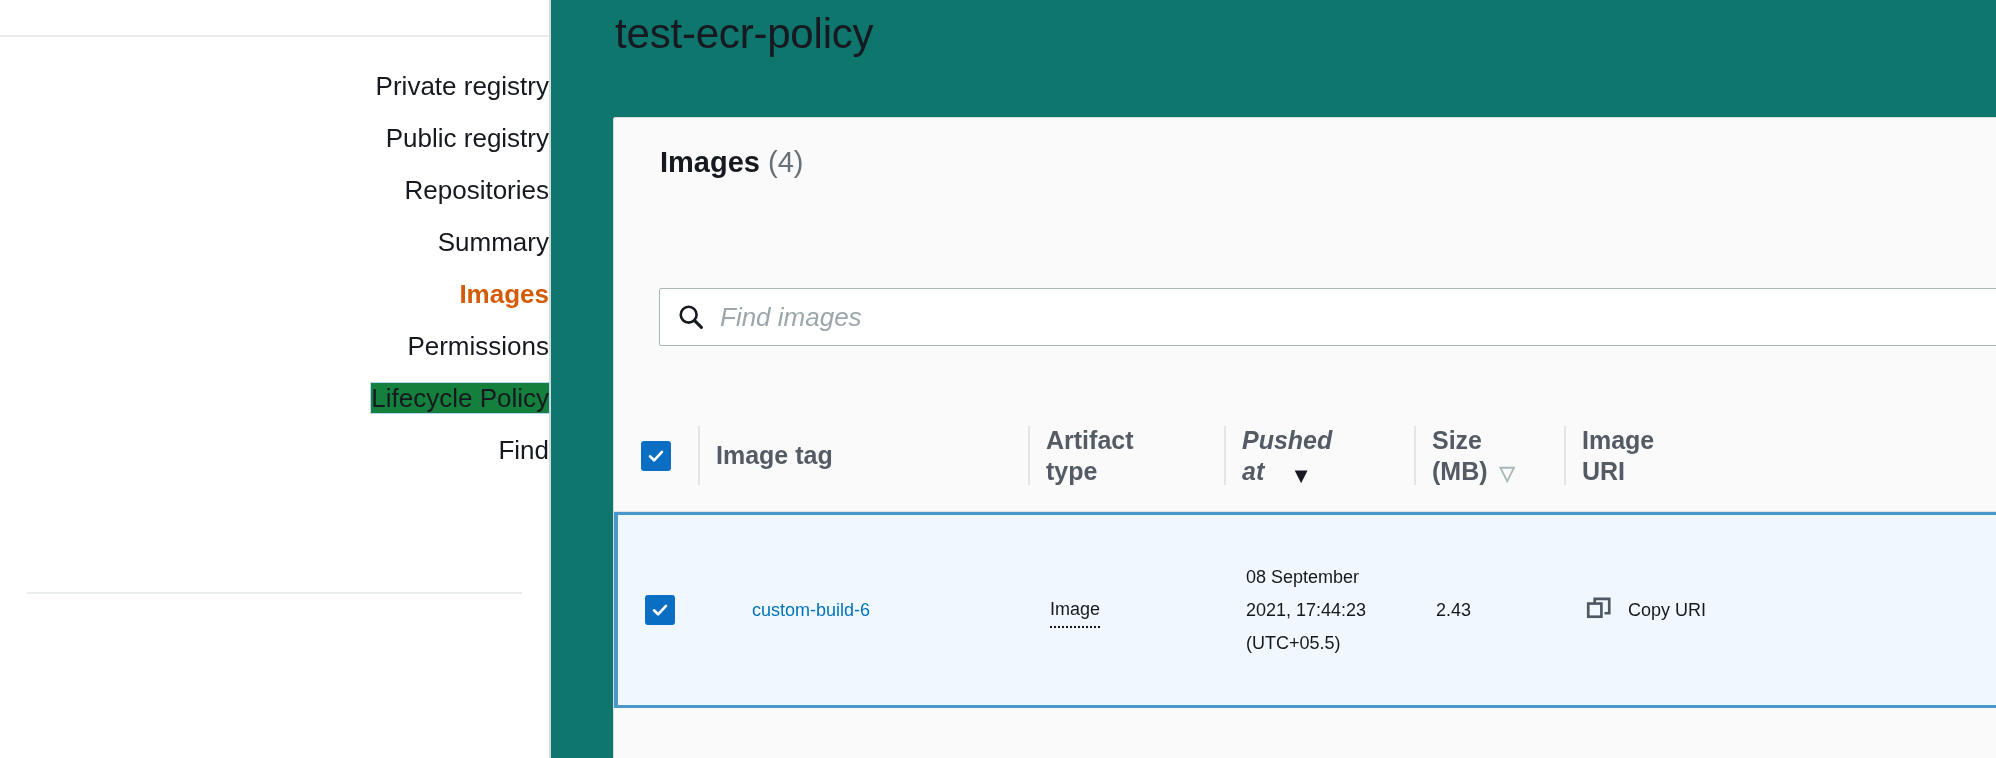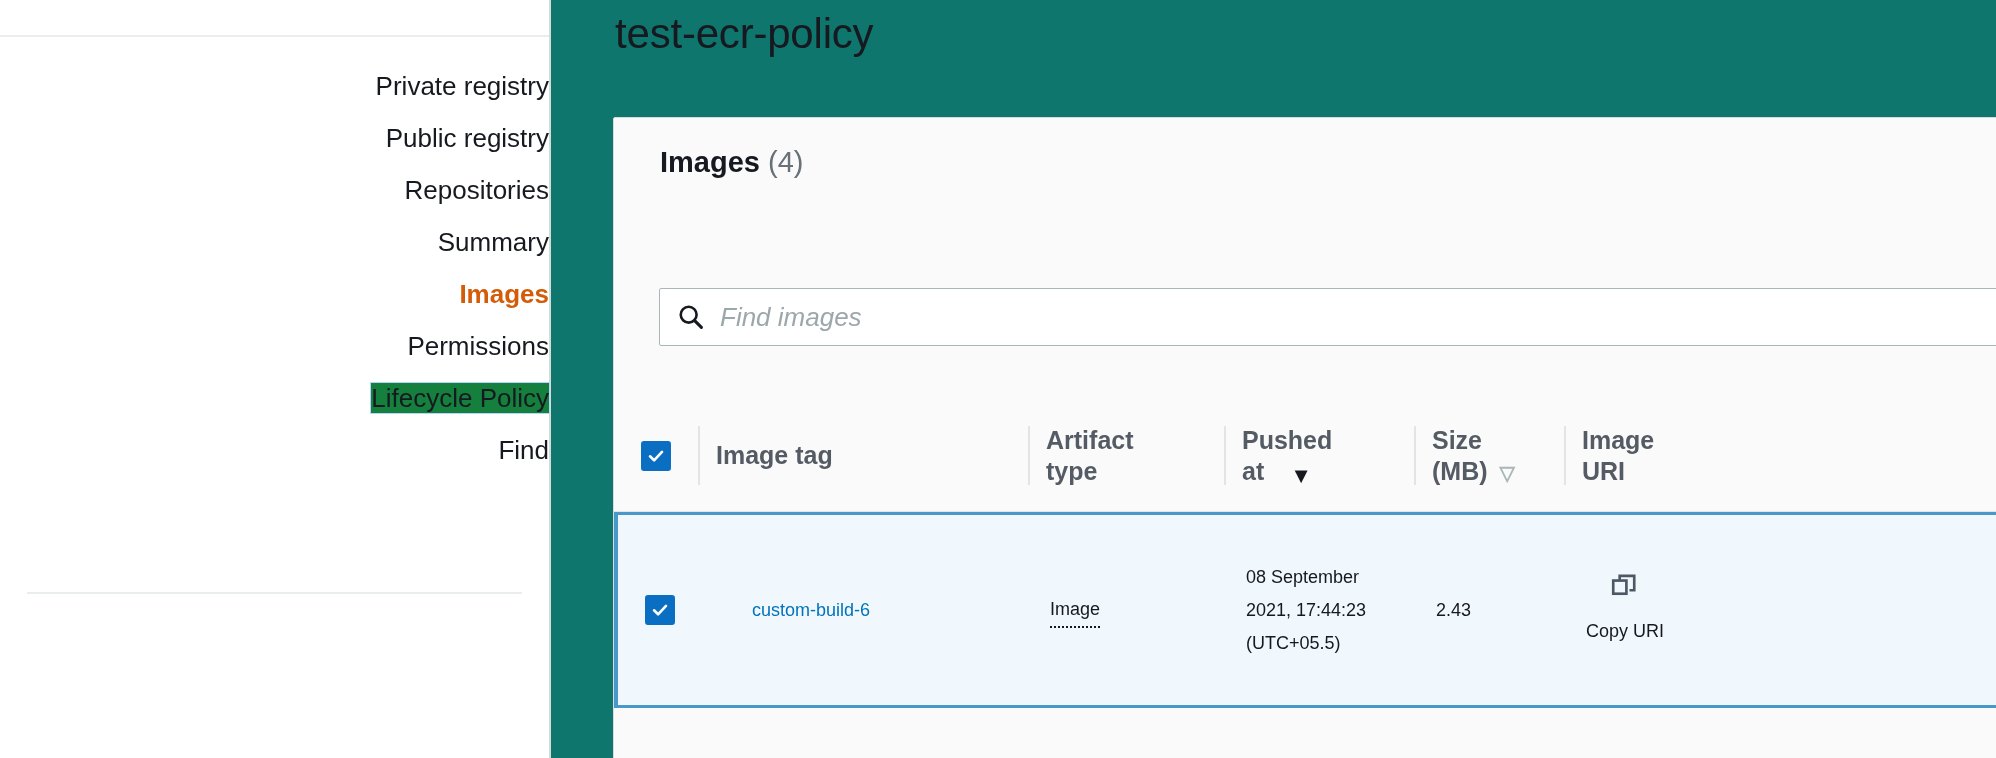--- a/index.html
+++ b/index.html
@@ -201,21 +201,21 @@
   }
   .sortarrow.dim { color: #aab7b8; margin-left: 12px; font-size: 20px; }
 
   .c-check { flex: 0 0 84px; justify-content: center; padding: 0; }
   .c-tag   { flex: 0 0 330px; }
   .c-art   { flex: 0 0 196px; }
   .c-push  { flex: 0 0 190px; align-items: center; }
   .c-size  { flex: 0 0 150px; }
   .c-uri   { flex: 1 1 auto; }
 
-  .hcell.c-push .htext { display: flex; flex-direction: column; }
+  .hcell.c-push .htext { display: flex; flex-direction: column; font-style: italic; }
   .push-line2 { display: flex; align-items: flex-end; }
 
   .row {
     display: flex;
     min-height: 196px;
     background: #f1f8fd;
     border: 3px solid #4a97c9;
     border-left-width: 4px;
     border-right: none;
     margin-top: 0;
@@ -239,21 +239,20 @@
     border-bottom: 2px dotted #16191f;
     cursor: default;
   }
   .date-cell { display: block; word-break: break-word; }
   .copy-uri {
     display: flex;
     align-items: center;
     gap: 14px;
     color: #16191f;
     cursor: pointer;
-    flex-direction: column;
   }
   .copy-icon { width: 28px; height: 28px; flex: 0 0 28px; }
   .copy-label { line-height: 33px; }
 
   .chk {
     width: 30px;
     height: 30px;
     border-radius: 3px;
     background: #0a6fc2;
     border: 2px solid #0a6fc2;

